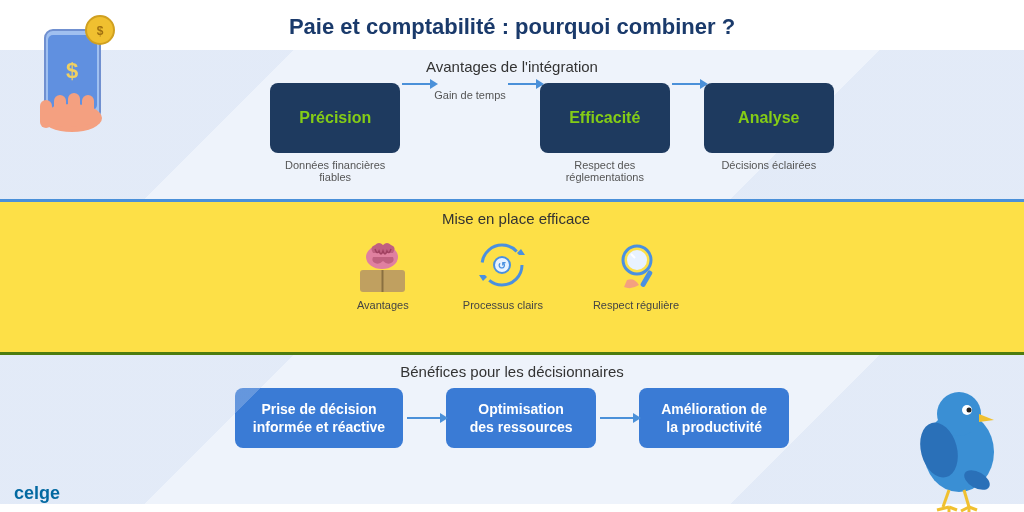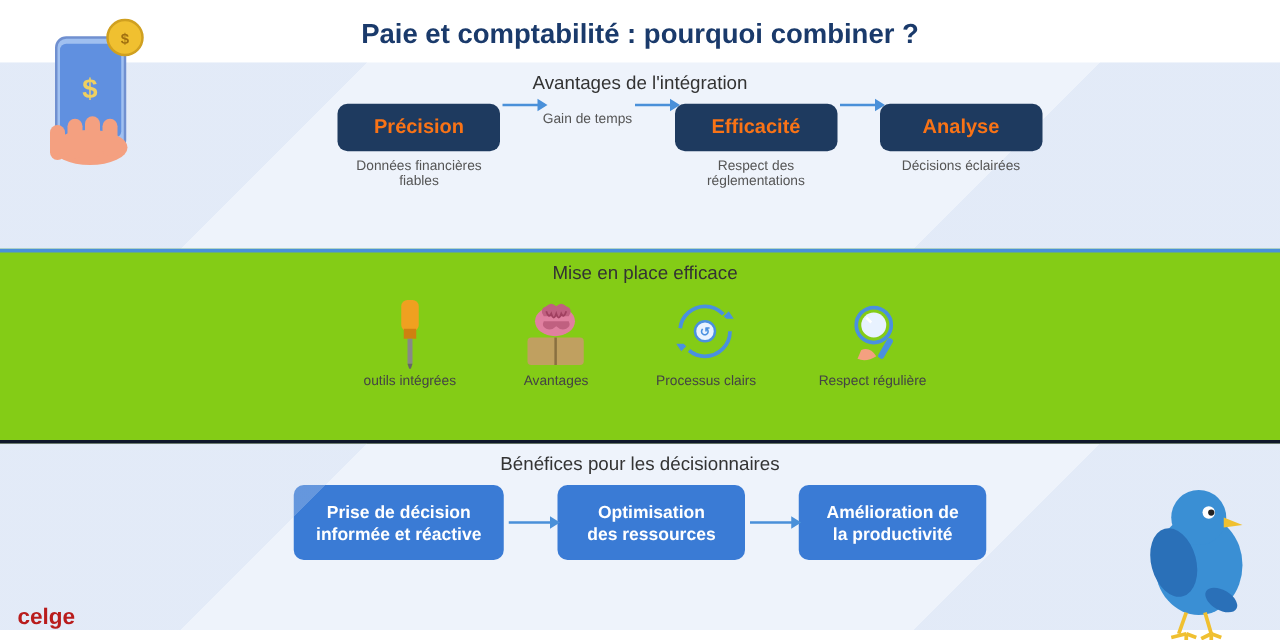--- a/index.html
+++ b/index.html
@@ -31,21 +31,21 @@
     .section {
       flex: 1;
       position: relative;
       display: flex;
       flex-direction: column;
       align-items: center;
       padding: 8px 20px;
     }
 
     .section-1 { background: #eef3fb; }
-    .section-2 { background: #84cc16; border-top: 3px solid #4a90d9; border-bottom: 3px solid #0f172a; padding-left: 28px; }
+    .section-2 { background: #fde047; border-top: 3px solid #4a90d9; border-bottom: 3px solid #4d7c0f; padding-left: 28px; }
     .section-3 { background: #eef3fb; }
 
     .section-title {
       font-size: 15px;
       color: #333;
       font-weight: 500;
       margin-bottom: 8px;
       text-align: center;
     }
 
@@ -61,23 +61,23 @@
 
     .advantage-item {
       display: flex;
       flex-direction: column;
       align-items: center;
       position: relative;
     }
 
     .advantage-box {
       background: #1e3a5f;
-      color: #f97316;
+      color: #84cc16;
       border-radius: 8px;
-      padding: 10px 22px;
+      padding: 26px 22px;
       font-size: 16px;
       font-weight: 700;
       min-width: 130px;
       text-align: center;
     }
 
     .advantage-subtitle {
       font-size: 11px;
       color: #555;
       margin-top: 6px;
@@ -204,21 +204,21 @@
       z-index: 10;
     }
 
     
     .celge-logo {
       position: absolute;
       bottom: 8px;
       left: 14px;
       font-size: 18px;
       font-weight: 700;
-      color: #b91c1c;
+      color: #0369a1;
       z-index: 20;
     }
 
     
     .section-1::before {
       content: '';
       position: absolute;
       left: 0; top: 0; right: 0; bottom: 0;
       background: linear-gradient(135deg, rgba(200,215,240,0.3) 25%, transparent 25%, transparent 75%, rgba(200,215,240,0.3) 75%);
       pointer-events: none;
@@ -320,34 +320,20 @@
         <div class="advantage-subtitle">Décisions éclairées</div>
       </div>
 
     </div>
   </div>
 
   <div class="section section-2">
     <div class="section-title">Mise en place efficace</div>
     <div class="tools-row">
 
-      <div class="tool-item">
-        <div class="tool-icon">
-          <svg width="50" height="60" viewBox="0 0 50 60">
-
-            <rect x="18" y="5" width="14" height="25" rx="5" fill="#f0a020"></rect>
-            <rect x="20" y="28" width="10" height="8" fill="#d08010"></rect>
-
-            <rect x="23" y="36" width="4" height="20" fill="#888"></rect>
-
-            <polygon points="23,56 27,56 25,62" fill="#666"></polygon>
-          </svg>
-        </div>
-        <div class="tool-label">outils intégrées</div>
-      </div>
 
       <div class="tool-item">
         <div class="tool-icon">
           <svg width="55" height="60" viewBox="0 0 55 60">
 
             <rect x="5" y="35" width="45" height="22" rx="3" fill="#c0a060"></rect>
             <line x1="27.5" y1="35" x2="27.5" y2="57" stroke="#8a7040" stroke-width="2"></line>
 
             <ellipse cx="27" cy="22" rx="16" ry="12" fill="#e080a0"></ellipse>
             <path d="M18,18 Q14,12 20,10 Q24,6 28,10 Q32,6 36,10 Q42,12 38,18" fill="#c06080" stroke="none"></path>

